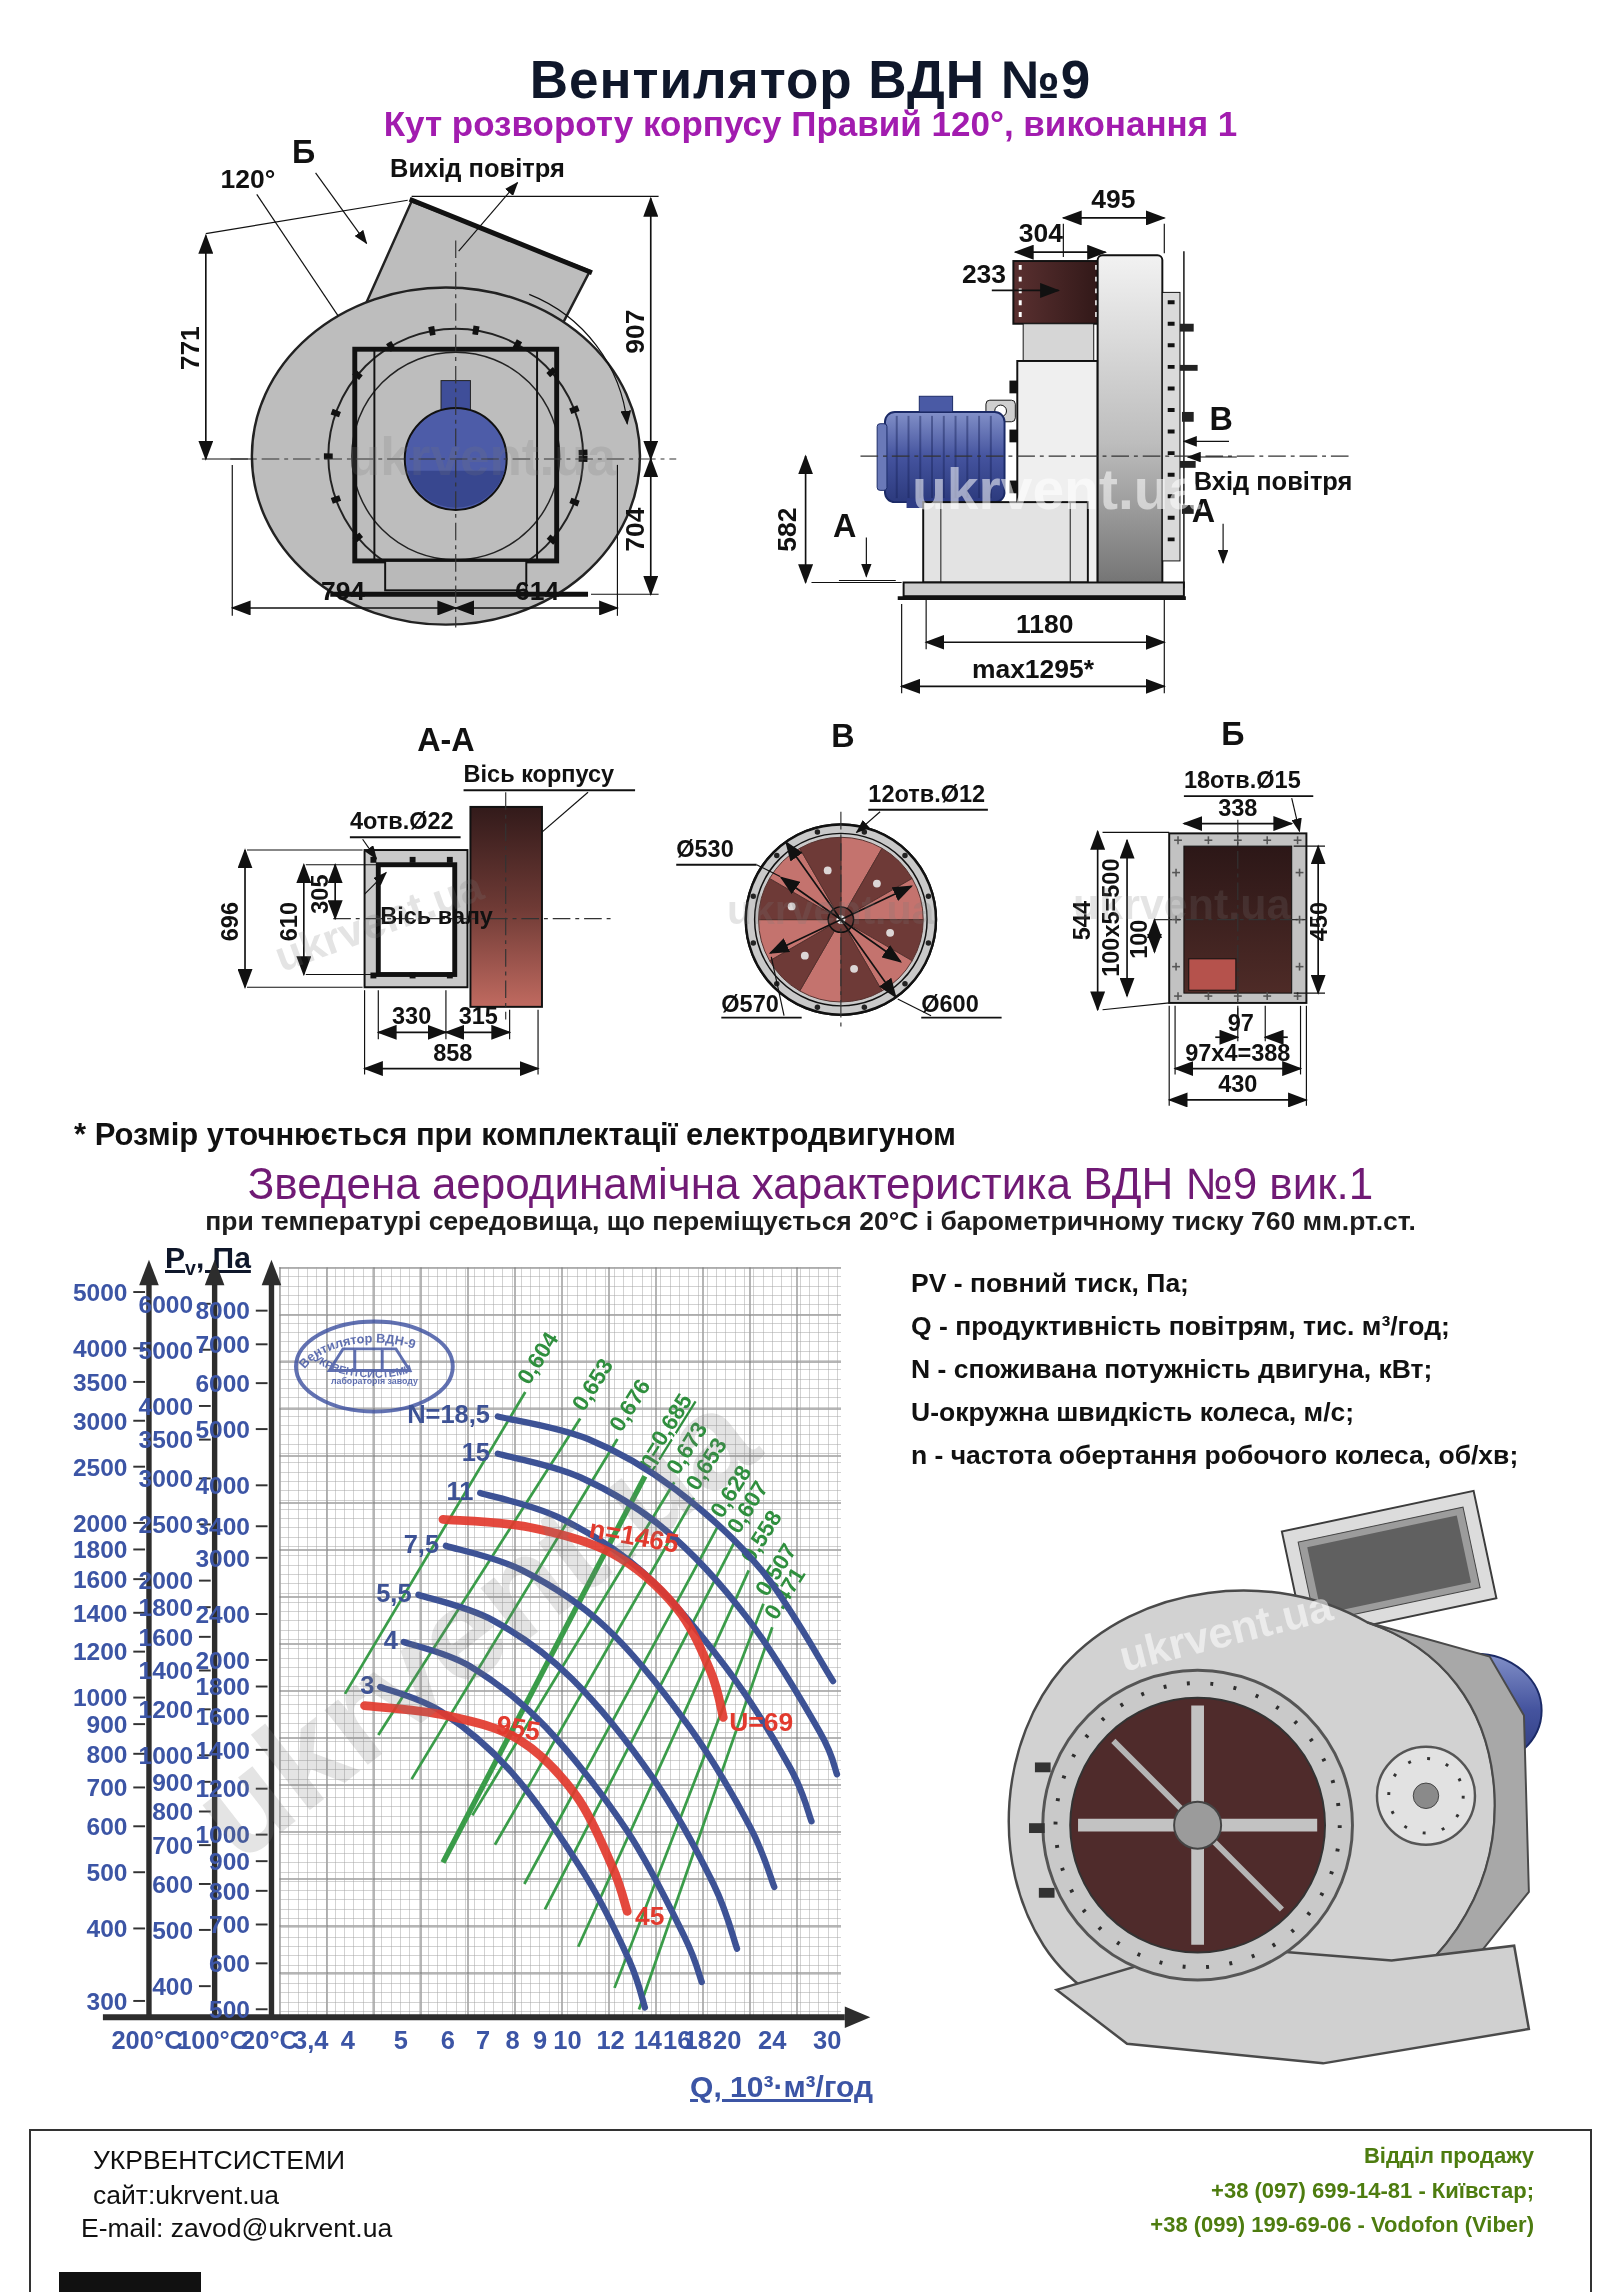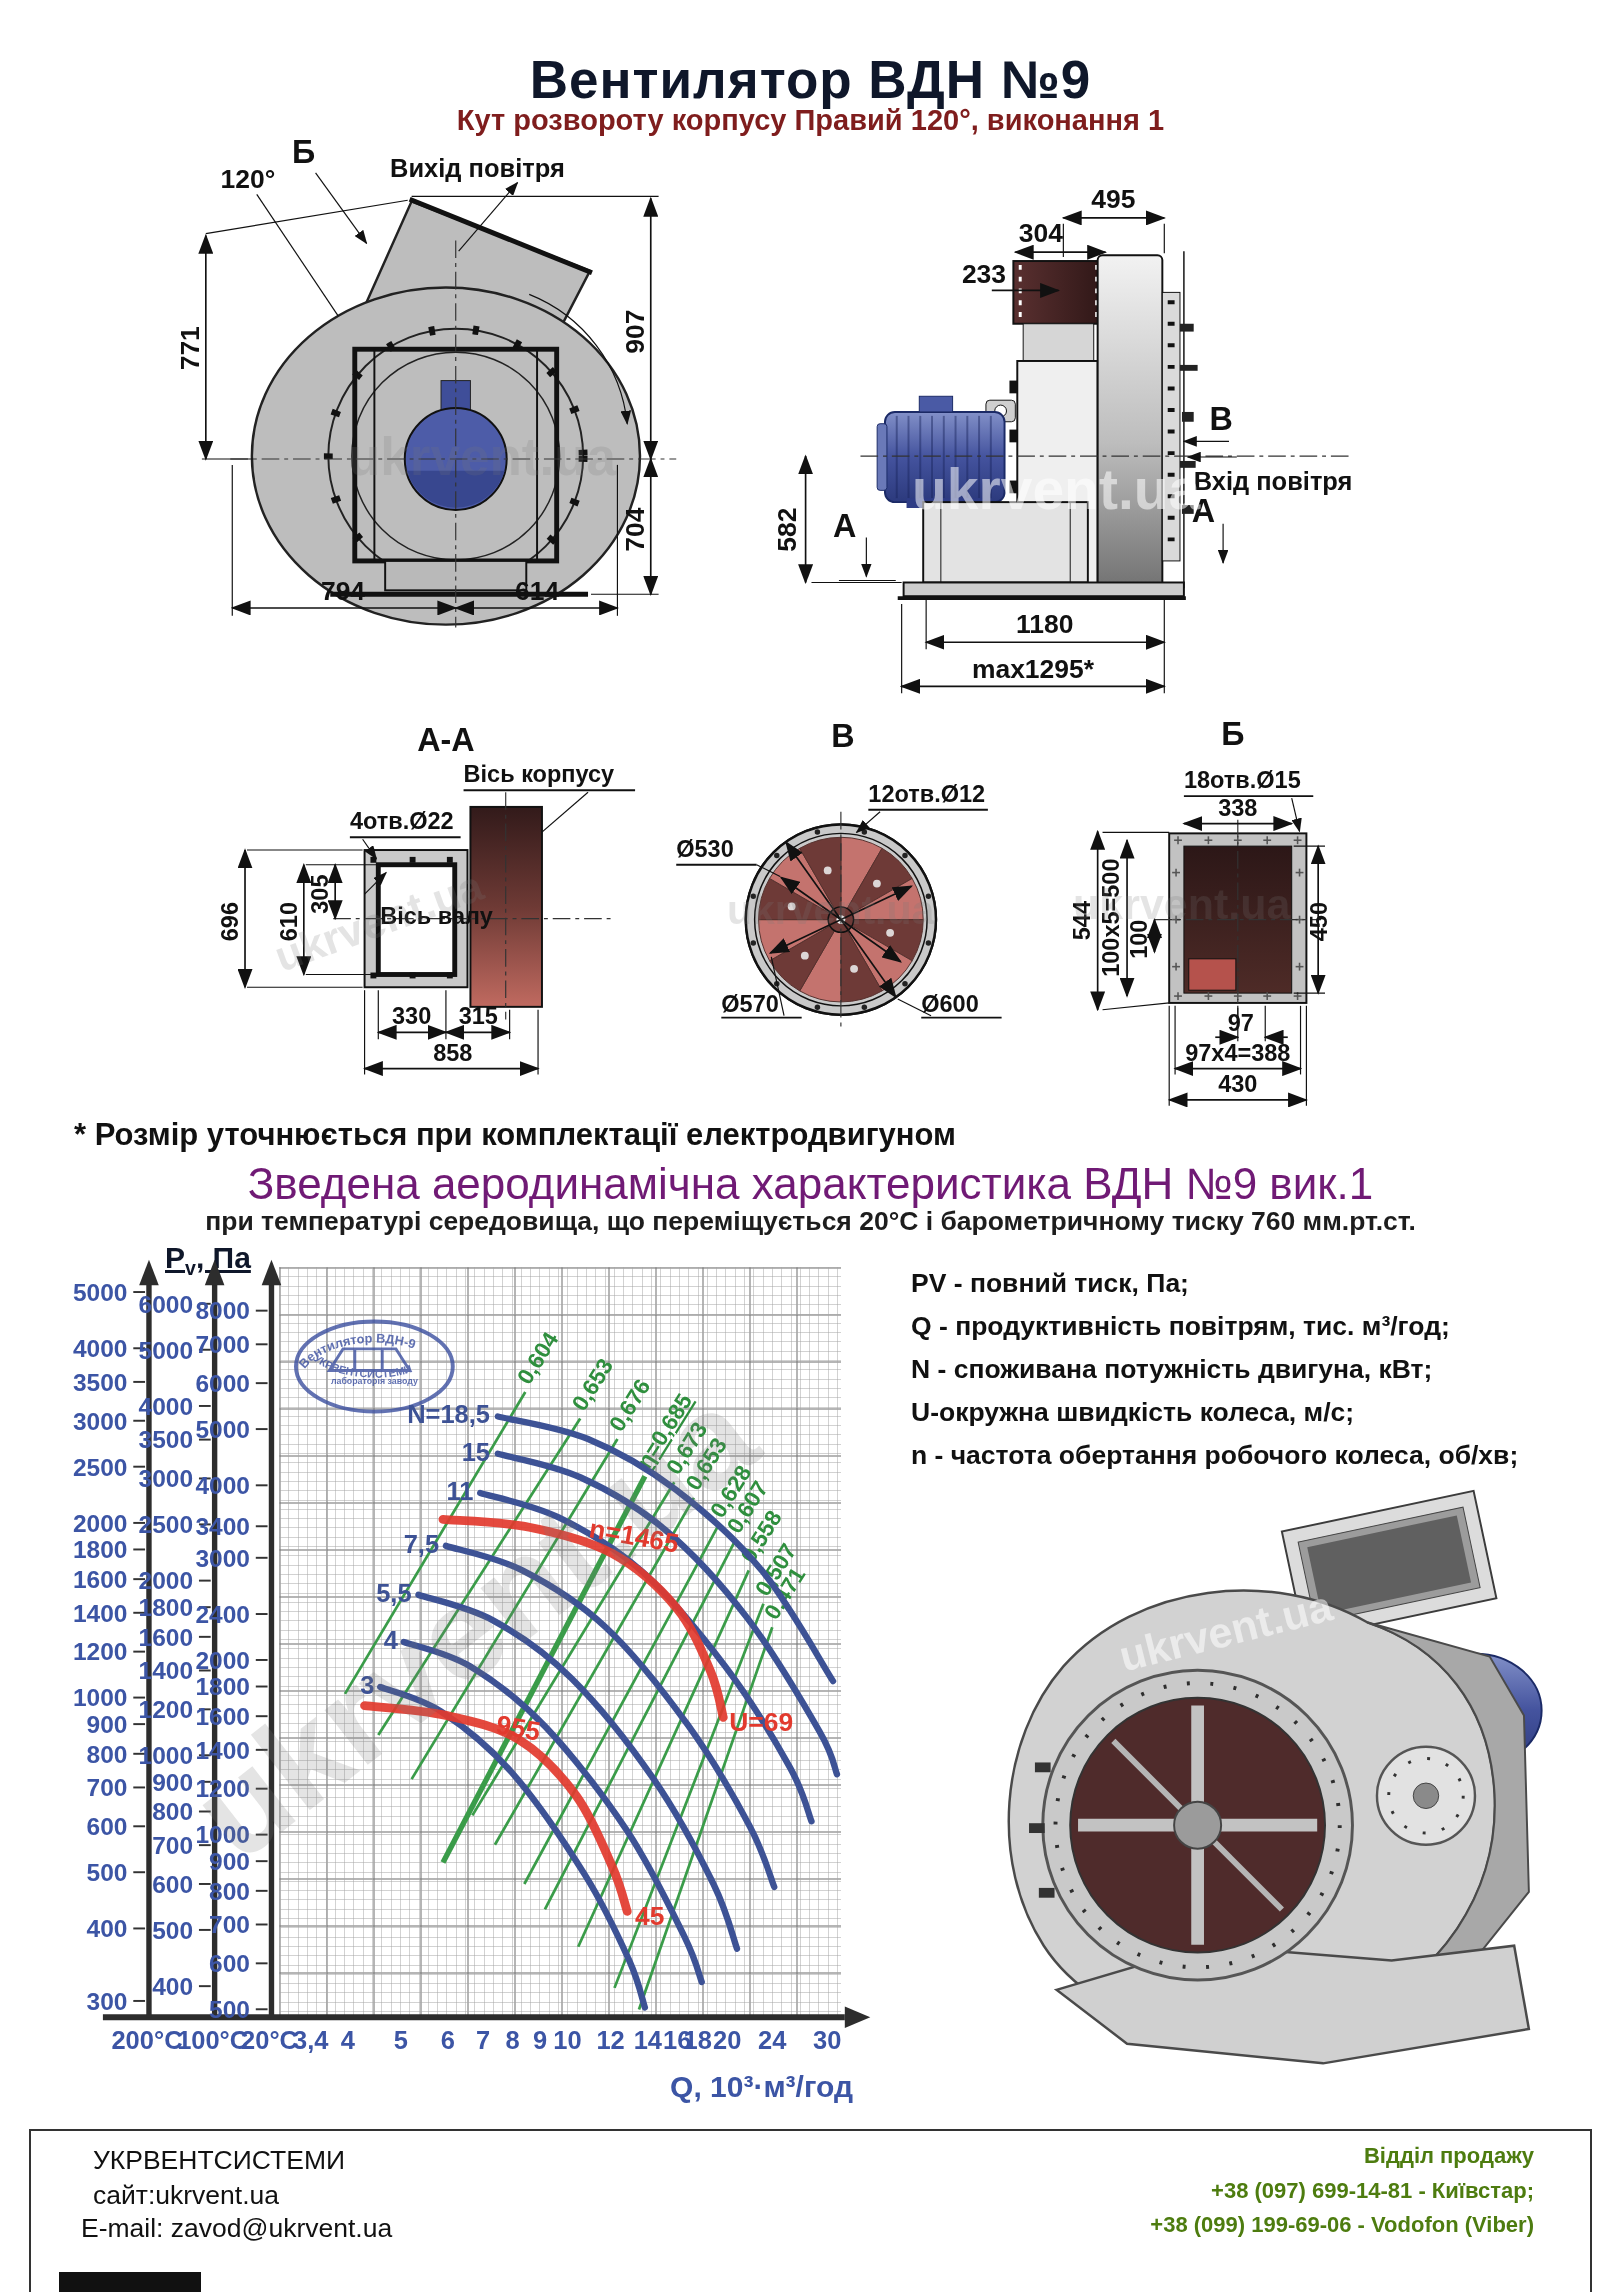--- a/index.html
+++ b/index.html
@@ -1,20 +1,20 @@
 <!DOCTYPE html>
 <html><head>
 <meta charset="utf-8">
 <style>
   html,body{margin:0;padding:0;background:#888;}
   .page{position:relative;width:1621px;height:2293px;background:#ffffff;overflow:hidden;
         font-family:"Liberation Sans",sans-serif;margin:0 auto;}
   .abs{position:absolute;}
   .title{width:100%;text-align:center;color:#0f172a;font-size:53px;font-weight:800;letter-spacing:1px;}
-  .subtitle{width:100%;text-align:center;color:#7f1d1d;font-size:29px;font-weight:800;}
+  .subtitle{width:100%;text-align:center;color:#a21caf;font-size:35px;font-weight:800;}
   .h2{width:100%;text-align:center;color:#701a75;font-size:44px;font-weight:400;}
   .h2s{width:100%;text-align:center;color:#1d1d1d;font-size:26.5px;font-weight:800;}
   .footnote{font-size:31px;font-weight:700;color:#111;}
   .ytitle{color:#0f172a;font-size:30px;font-weight:800;text-decoration:underline;}
   .ytitle sub{font-size:19.6px;}
   .xtitle{color:#3c55a5;font-size:30px;font-weight:800;text-align:right;width:245px;}
   .leg{font-size:26.5px;font-weight:700;color:#111;line-height:43px;white-space:nowrap;margin-left:36px;}
   .wm{position:absolute;color:rgba(120,120,120,0.20);font-weight:800;white-space:nowrap;z-index:5;pointer-events:none;}
   .wm.light{color:rgba(255,255,255,0.55);}
   .gridpaper{position:absolute;left:279px;top:1267px;width:562px;height:750px;z-index:1;
@@ -599,21 +599,21 @@
   <span class="wm" style="left:727px;top:887px;font-size:41px;">ukrvent.ua</span>
   <span class="wm" style="left:1073px;top:880px;font-size:43px;">ukrvent.ua</span>
   <span class="wm" style="left:211px;top:1754px;font-size:132px;transform:rotate(-38deg);transform-origin:left center;">ukrvent.ua</span>
   <span class="wm light" style="left:1117px;top:1607px;font-size:43px;transform:rotate(-14deg);">ukrvent.ua</span>
 
   <div class="abs footnote" style="left:74px;top:1117px;">* Розмір уточнюється при комплектації електродвигуном</div>
   <div class="abs h2" style="top:1159px;">Зведена аеродинамічна характеристика ВДН №9 вик.1</div>
   <div class="abs h2s" style="top:1206px;">при температурі середовища, що переміщується 20°С і барометричному тиску 760 мм.рт.ст.</div>
 
   <div class="abs ytitle" style="left:165px;top:1241px;"><span>P</span><sub>v</sub><span>, Па</span></div>
-  <div class="abs xtitle" style="left:608px;top:2070px;">Q, 10³·м³/год</div>
+  <div class="abs xtitle" style="left:628px;top:2070px;text-decoration:underline;">Q, 10³·м³/год</div>
 
   <div class="abs" style="left:875px;top:1262px;">
     <div class="leg">PV - повний тиск, Па;</div>
     <div class="leg">Q - продуктивність повітрям, тис. м³/год;</div>
     <div class="leg">N - споживана потужність двигуна, кВт;</div>
     <div class="leg">U-окружна швидкість колеса, м/с;</div>
     <div class="leg">n - частота обертання робочого колеса, об/хв;</div>
   </div>
 
   <div class="footer-line" style="left:29px;top:2129px;width:1562px;height:2px;"></div>

